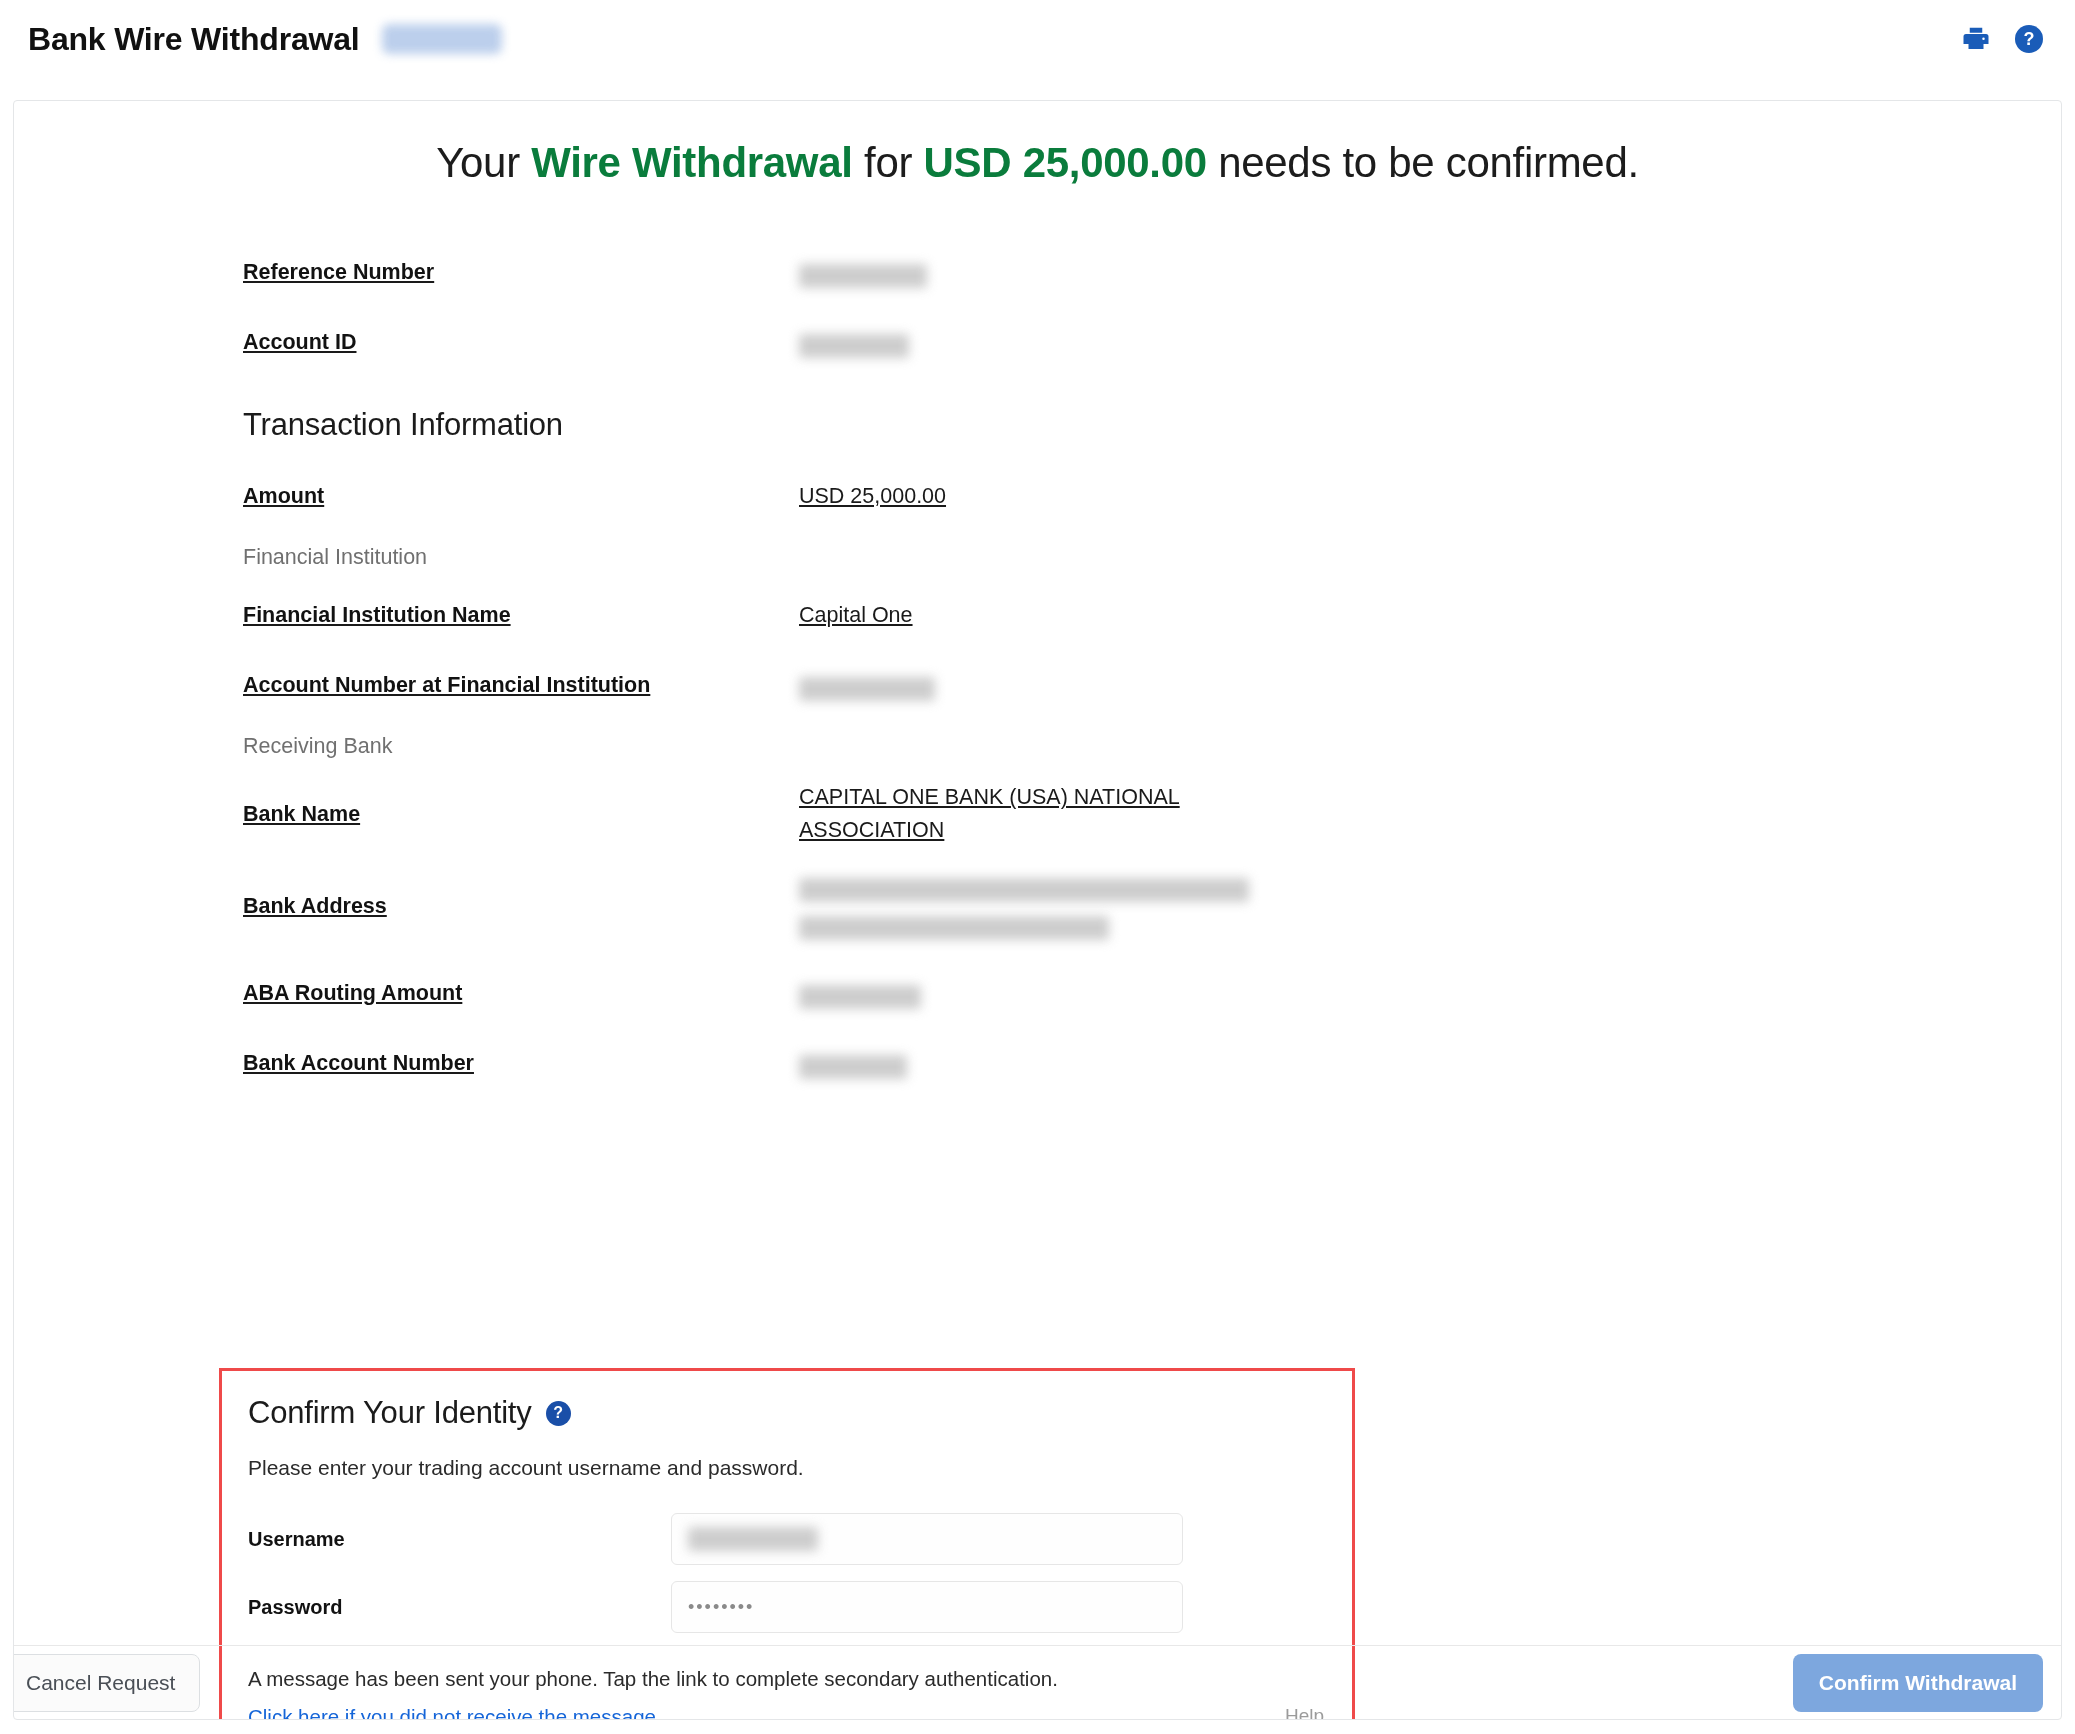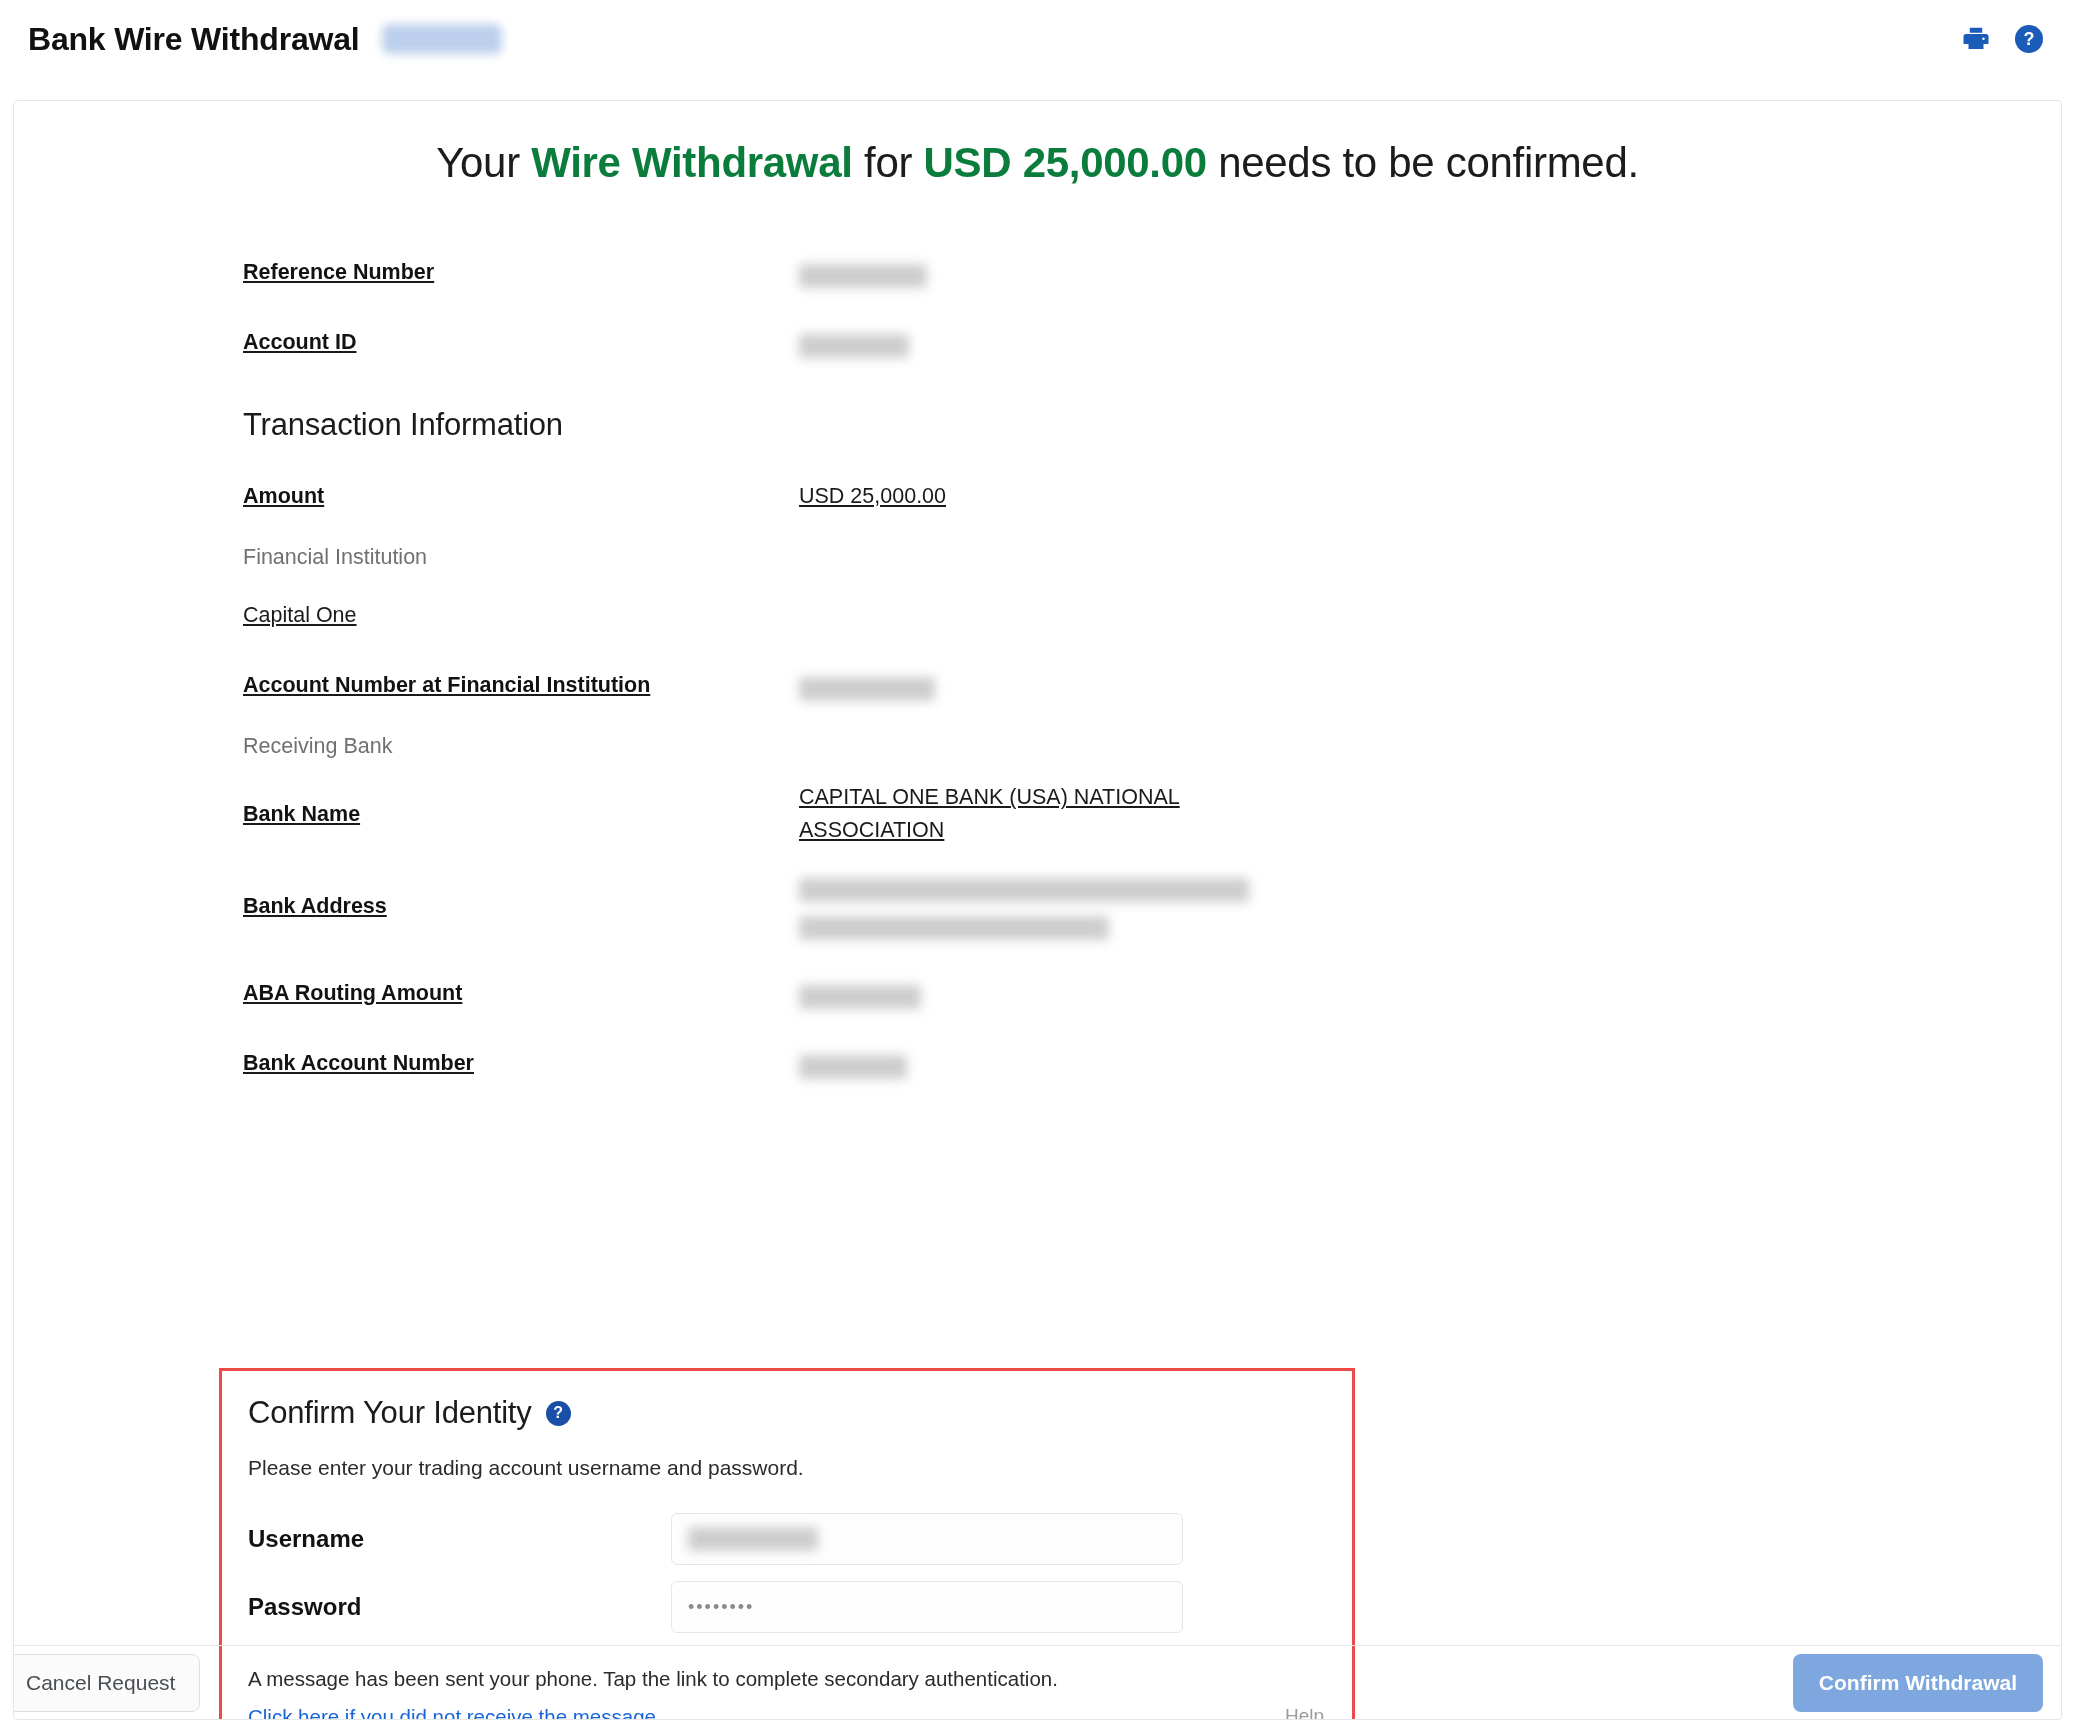--- a/index.html
+++ b/index.html
@@ -207,21 +207,21 @@
     color: #2b2b2b;
   }
   .field-row {
     display: flex;
     align-items: center;
     margin-top: 33px;
   }
   .field-label {
     width: 423px;
     flex: 0 0 423px;
-    font-size: 24px;
+    font-size: 20px;
     font-weight: bold;
     color: #121212;
   }
   .field-input {
     width: 512px;
     height: 52px;
     border: 1px solid #e6e6e6;
     border-radius: 6px;
     background: #fefefe;
     box-sizing: border-box;
@@ -350,20 +350,21 @@
       <div class="section-title">Transaction Information</div>
 
       <div class="drow tight">
         <div class="dlabel">Amount</div>
         <div class="dvalue">USD 25,000.00</div>
       </div>
 
       <div class="section-sub">Financial Institution</div>
 
       <div class="drow">
+        <div class="dlabel">Financial Institution Name</div>
         <div class="dvalue">Capital One</div>
       </div>
 
       <div class="drow">
         <div class="dlabel">Account Number at Financial Institution</div>
         <div class="dvalue">
           <span class="blur blur-fiacc"></span>
         </div>
       </div>
 

